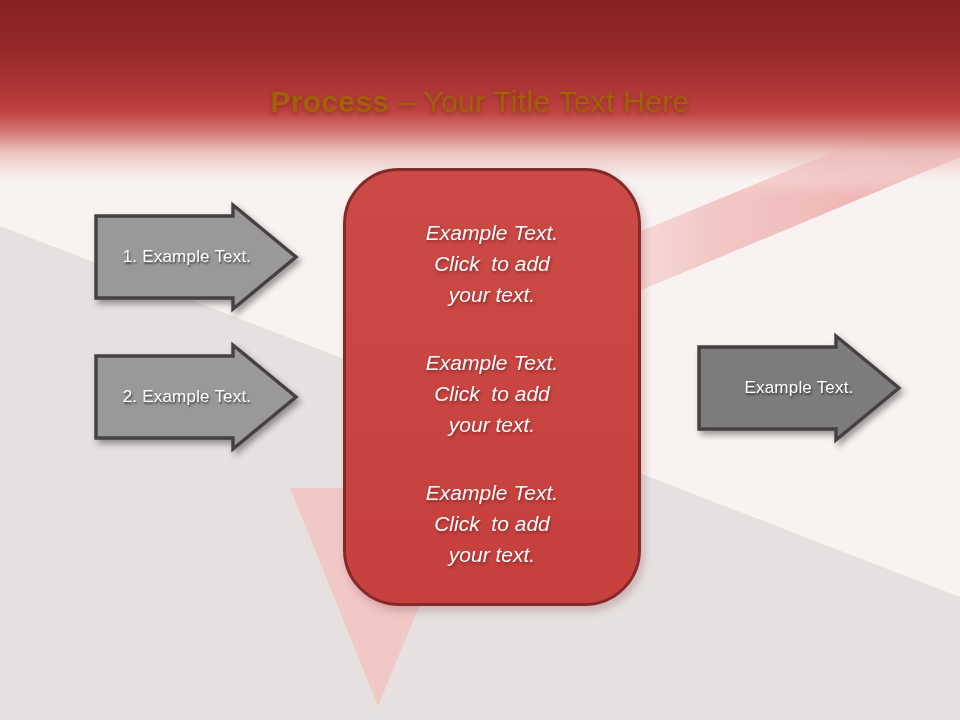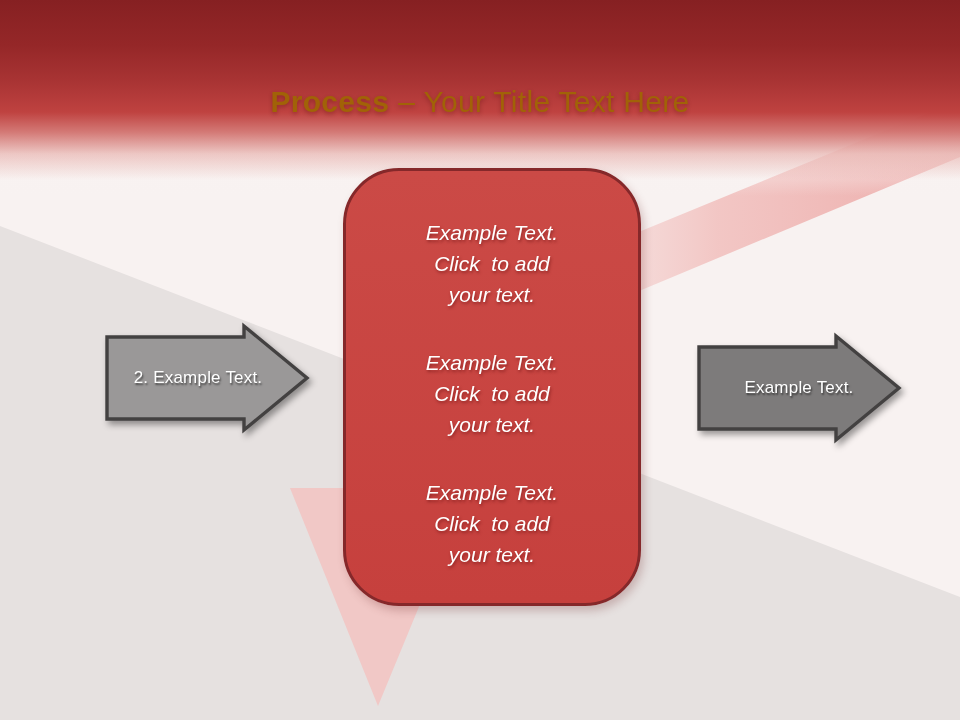--- a/index.html
+++ b/index.html
@@ -43,21 +43,21 @@
     position:absolute; left:0; top:0; width:204px; height:108px; overflow:visible;
     filter:drop-shadow(3px 4px 3px rgba(0,0,0,0.38));
   }
   .arrow-poly { stroke:#434141; stroke-width:3.4; stroke-linejoin:miter; }
   .arrow-label {
     position:relative; color:#ffffff; font-size:17px; letter-spacing:0.2px;
     text-shadow:1px 2px 2px rgba(0,0,0,0.55); white-space:pre;
   }
   .arrow-left .arrow-label { padding-right:18px; }
   .pos-a1 { left:94px; top:203px; }
-  .pos-a2 { left:94px; top:324px;margin-left:11px; }
+  .pos-a2 { left:94px; top:343px; }
   .pos-a3 { left:94px; top:453px; }
   .pos-ar { left:697px; top:334px; }
 
   
   .redbox {
     position:absolute; left:343px; top:168px; width:298px; height:438px;
     box-sizing:border-box; border:3px solid #85282a; border-radius:56px;
     background:linear-gradient(180deg, #cb4a46 0%, #c6403d 100%);
     box-shadow:3px 5px 9px rgba(110,40,40,0.25);
     display:flex; flex-direction:column; justify-content:center; align-items:center;
@@ -87,20 +87,26 @@
     <polygon points="290,488 468,488 378,706" fill-opacity="0.9" fill="#f2c5c3"></polygon>
   </svg>
 
   <div class="white-fade"></div>
   <div class="header-band"></div>
 
   <div class="slide-title">
     <span class="t-bold">Process</span><span class="t-rest">– Your Title Text Here</span>
   </div>
 
+  <div class="arrow arrow-left pos-a1">
+    <svg viewBox="0 0 204 108">
+      <polygon class="arrow-poly" points="2,13 139,13 139,2 202,54 139,106 139,95 2,95" fill="#9a9898"></polygon>
+    </svg>
+    <span class="arrow-label">1. Example Text.</span>
+  </div>
 
   <div class="arrow arrow-left pos-a2">
     <svg viewBox="0 0 204 108">
       <polygon class="arrow-poly" points="2,13 139,13 139,2 202,54 139,106 139,95 2,95" fill="#9a9898"></polygon>
     </svg>
     <span class="arrow-label">2. Example Text.</span>
   </div>
 
 
   <div class="redbox">

